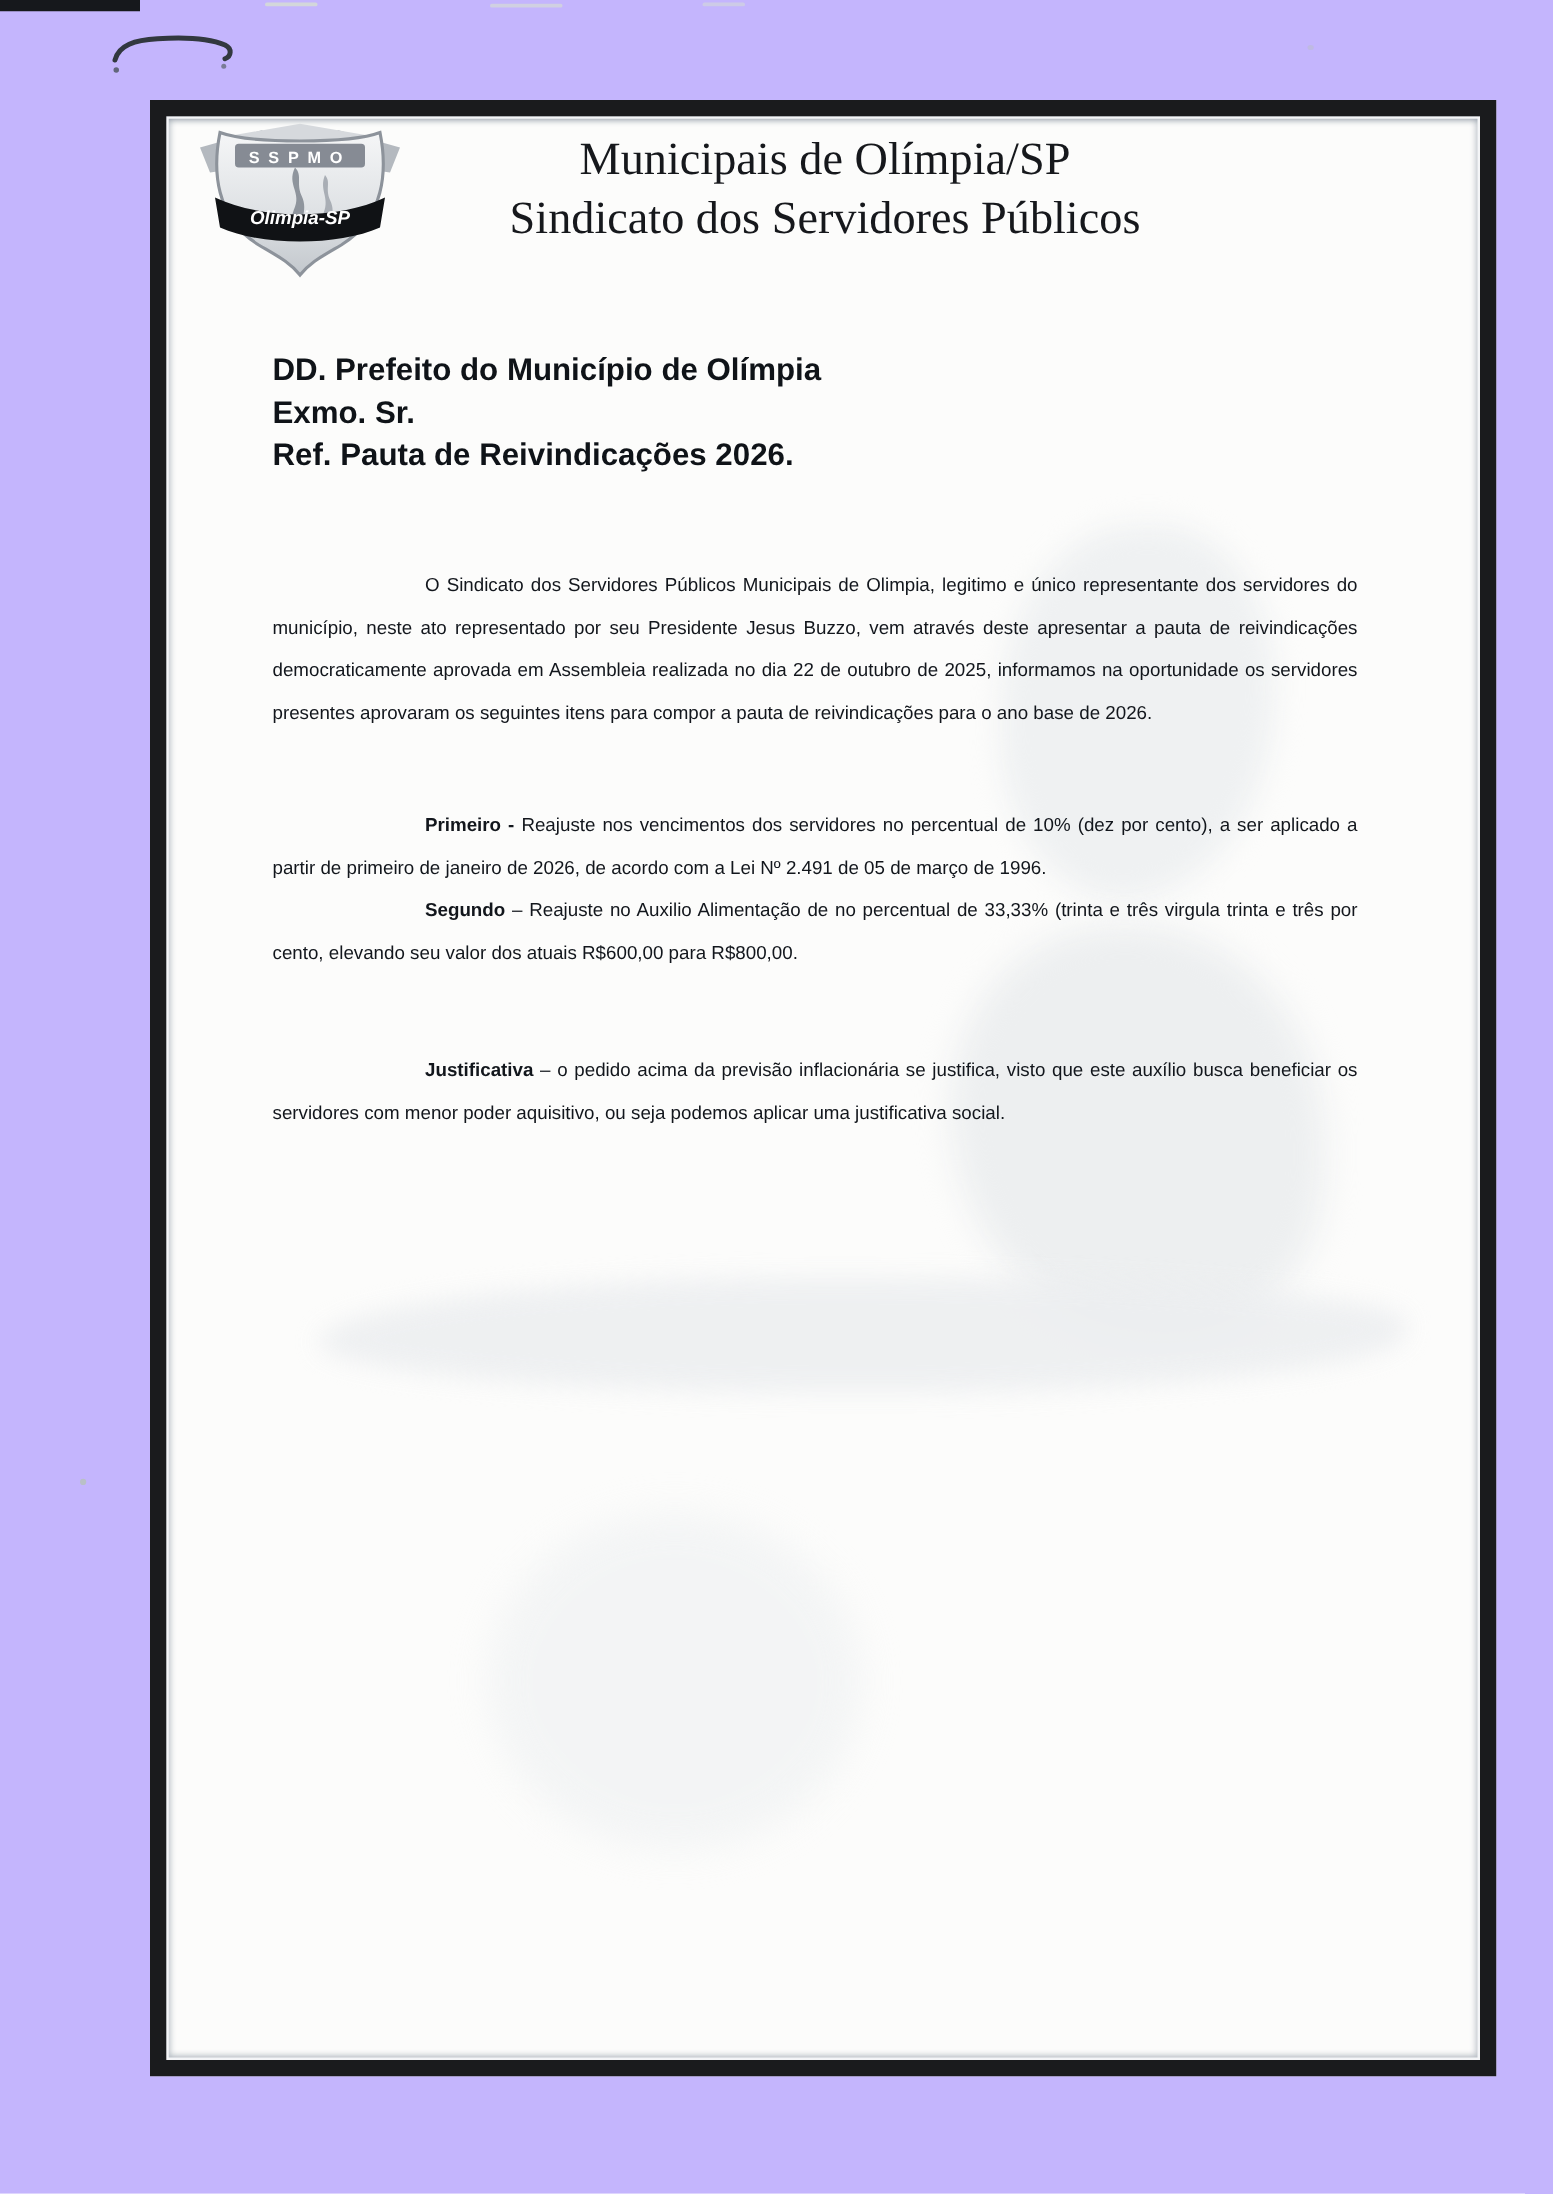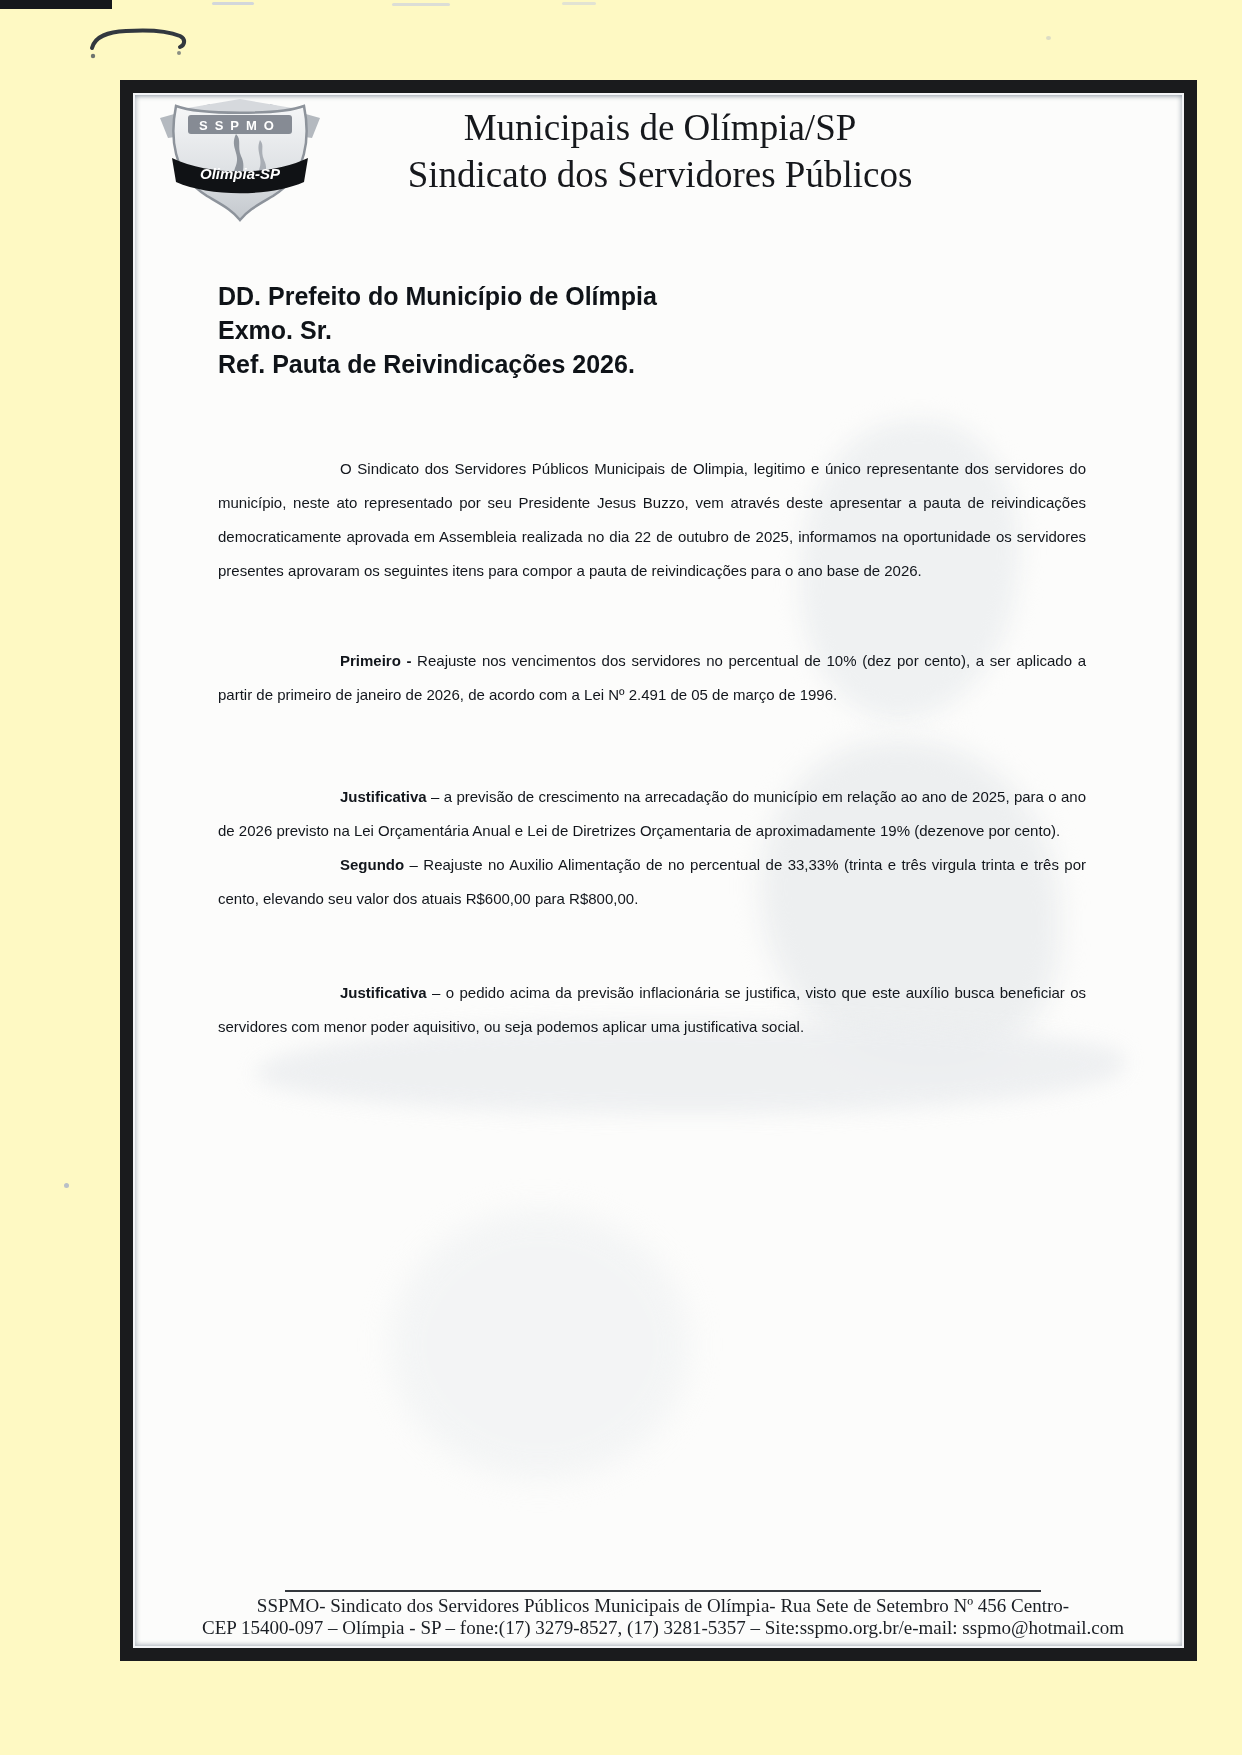--- a/index.html
+++ b/index.html
@@ -6,21 +6,21 @@
   html,body { width:1242px; height:1755px; }
   body {
     background:#ffffff;
     font-family:"Liberation Sans", sans-serif;
     position:relative;
     overflow:hidden;
   }
   .page {
     position:absolute; left:0; top:0;
     width:1242px; height:1755px;
-    background:#fef9c3;
+    background:#c4b5fd;
     overflow:hidden;
   }
 
   
   .artifact-topbar {
     position:absolute; left:0; top:0; width:112px; height:9px;
     background:#16181c;
   }
   .artifact-dash { position:absolute; background:#d3d7db; height:3px; border-radius:2px; }
   .artifact-dash.d1 { left:212px; top:2px; width:42px; }
@@ -157,24 +157,18 @@
 
   <div class="addressee">
     <div>DD. Prefeito do Município de Olímpia</div>
     <div>Exmo. Sr.</div>
     <div>Ref. Pauta de Reivindicações 2026.</div>
   </div>
 
   <div class="letter-body">
     <p class="para p1"><b class="lead"></b><span>O Sindicato dos Servidores Públicos Municipais de Olimpia, legitimo e único representante dos servidores do município, neste ato representado por seu Presidente Jesus Buzzo, vem através deste apresentar a pauta de reivindicações democraticamente aprovada em Assembleia realizada no dia 22 de outubro de 2025, informamos na oportunidade os servidores presentes aprovaram os seguintes itens para compor a pauta de reivindicações para o ano base de 2026.</span></p>
     <p class="para p2"><b class="lead">Primeiro - </b><span>Reajuste nos vencimentos dos servidores no percentual de 10% (dez por cento), a ser aplicado a partir de primeiro de janeiro de 2026, de acordo com a Lei Nº 2.491 de 05 de março de 1996.</span></p>
-    <p class="para p3"><b class="lead">Justificativa </b><span>– a previsão de crescimento na arrecadação do município em relação ao ano de 2025, para o ano de 2026 previsto na Lei Orçamentária Anual e Lei de Diretrizes Orçamentaria de aproximadamente 19% (dezenove por cento).</span></p>
     <p class="para p4"><b class="lead">Segundo </b><span>– Reajuste no Auxilio Alimentação de no percentual de 33,33% (trinta e três virgula trinta e três por cento, elevando seu valor dos atuais R$600,00 para R$800,00.</span></p>
     <p class="para p5"><b class="lead">Justificativa </b><span>– o pedido acima da previsão inflacionária se justifica, visto que este auxílio busca beneficiar os servidores com menor poder aquisitivo, ou seja podemos aplicar uma justificativa social.</span></p>
   </div>
 
-  <div class="doc-footer">
-    <div class="footer-rule"></div>
-    <div>SSPMO- Sindicato dos Servidores Públicos Municipais de Olímpia- Rua Sete de Setembro Nº 456 Centro-</div>
-    <div>CEP 15400-097 – Olímpia - SP – fone:(17) 3279-8527, (17) 3281-5357 – Site:sspmo.org.br/e-mail: sspmo@hotmail.com</div>
-  </div>
 
 </div>
 
 </body></html>

